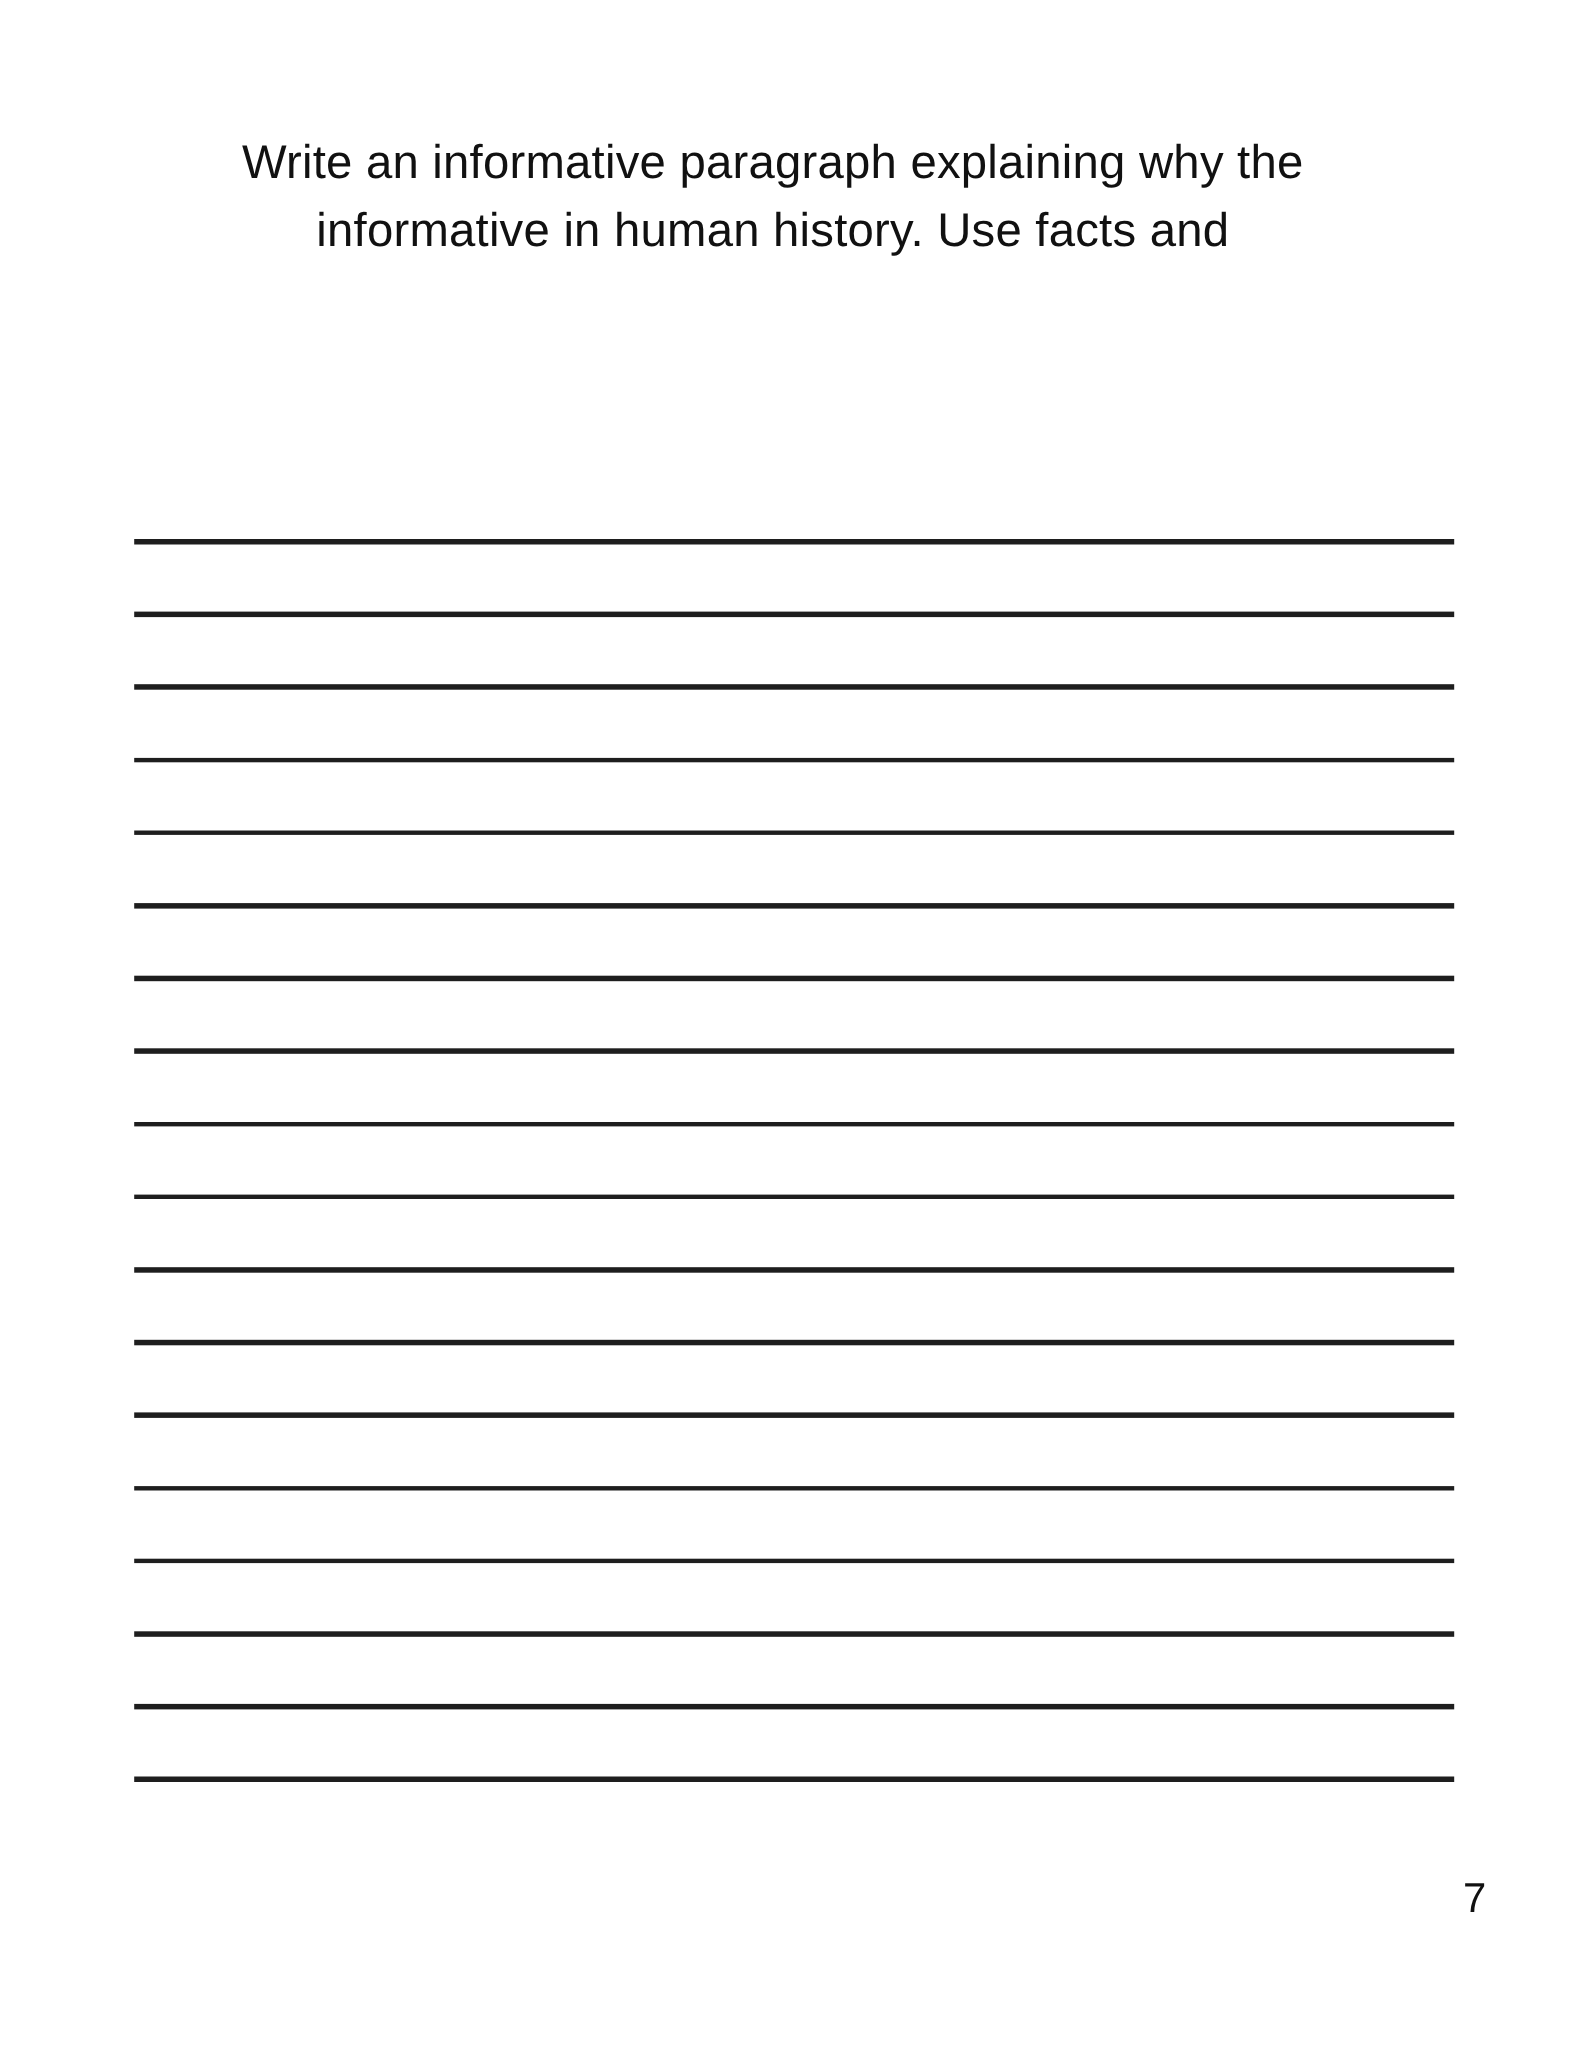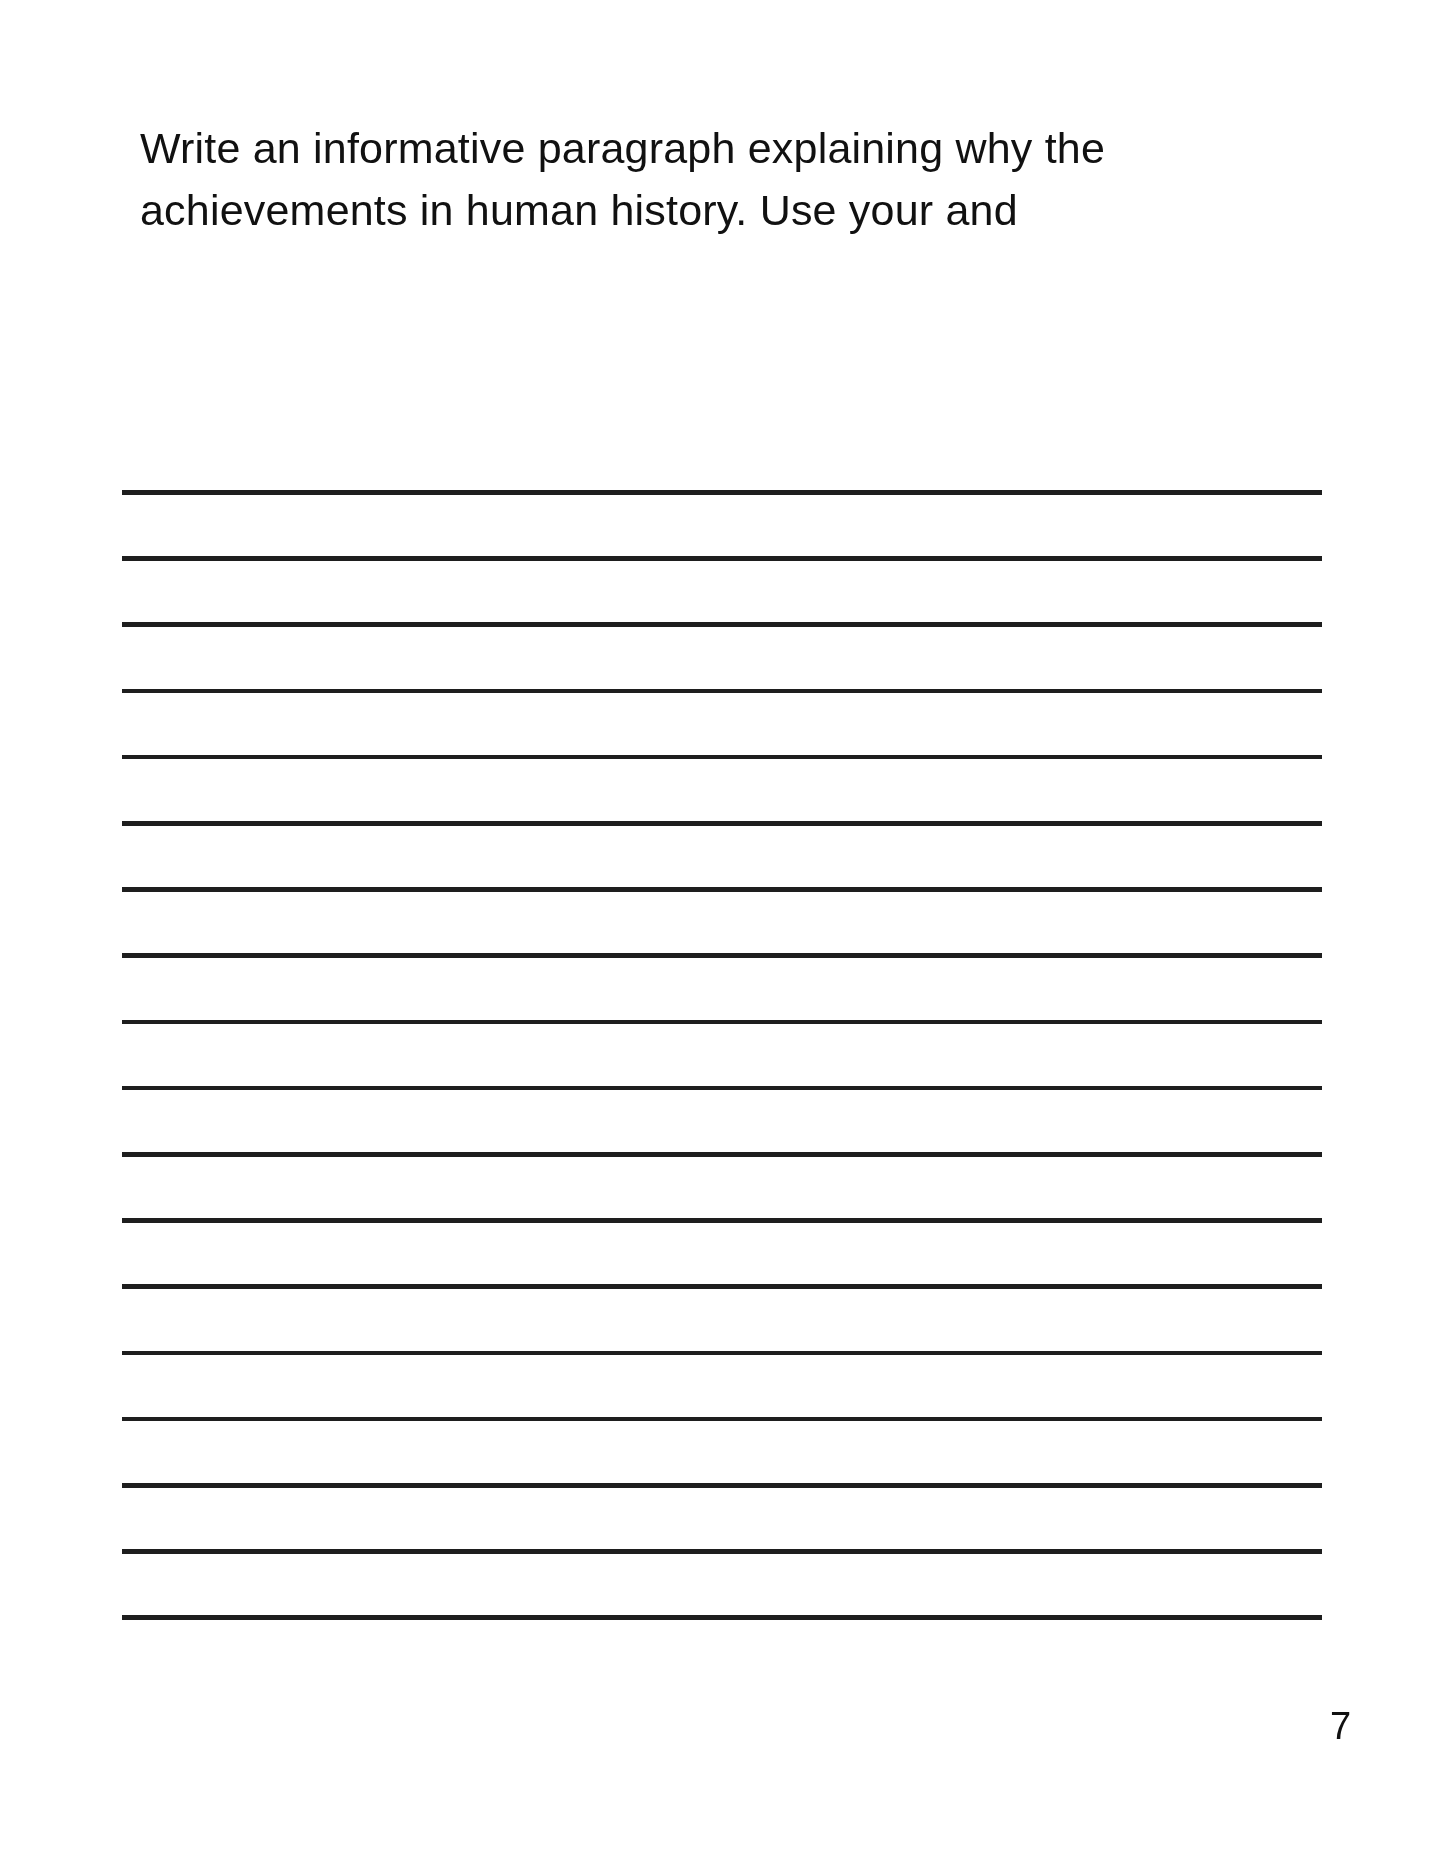--- a/index.html
+++ b/index.html
@@ -13,20 +13,21 @@
       position: relative;
       overflow: hidden;
       font-family: "Liberation Sans", "DejaVu Sans", sans-serif;
       color: #111111;
     }
     .prompt {
       position: absolute;
       left: 140px;
       top: 118px;
       width: 1125px;
+      text-align: center;
       font-size: 43px;
       line-height: 61.5px;
       letter-spacing: 0.2px;
       margin: 0;
     }
     .prompt span {
       display: block;
       white-space: nowrap;
     }
     .lines {
@@ -51,21 +52,21 @@
       line-height: 40px;
       color: #111111;
     }
   </style>
 </head>
 <body>
 
 <div>
   <p class="prompt">
     <span>Write an informative paragraph explaining why the</span>
-    <span>achievements in human history. Use your and</span>
+    <span>informative in human history. Use facts and</span>
   </p>
 
   <div class="lines">
     <div class="writing-line" style="top:0px"></div>
     <div class="writing-line" style="top:66.2px"></div>
     <div class="writing-line" style="top:132.4px"></div>
     <div class="writing-line" style="top:198.6px"></div>
     <div class="writing-line" style="top:264.8px"></div>
     <div class="writing-line" style="top:331px"></div>
     <div class="writing-line" style="top:397.2px"></div>

